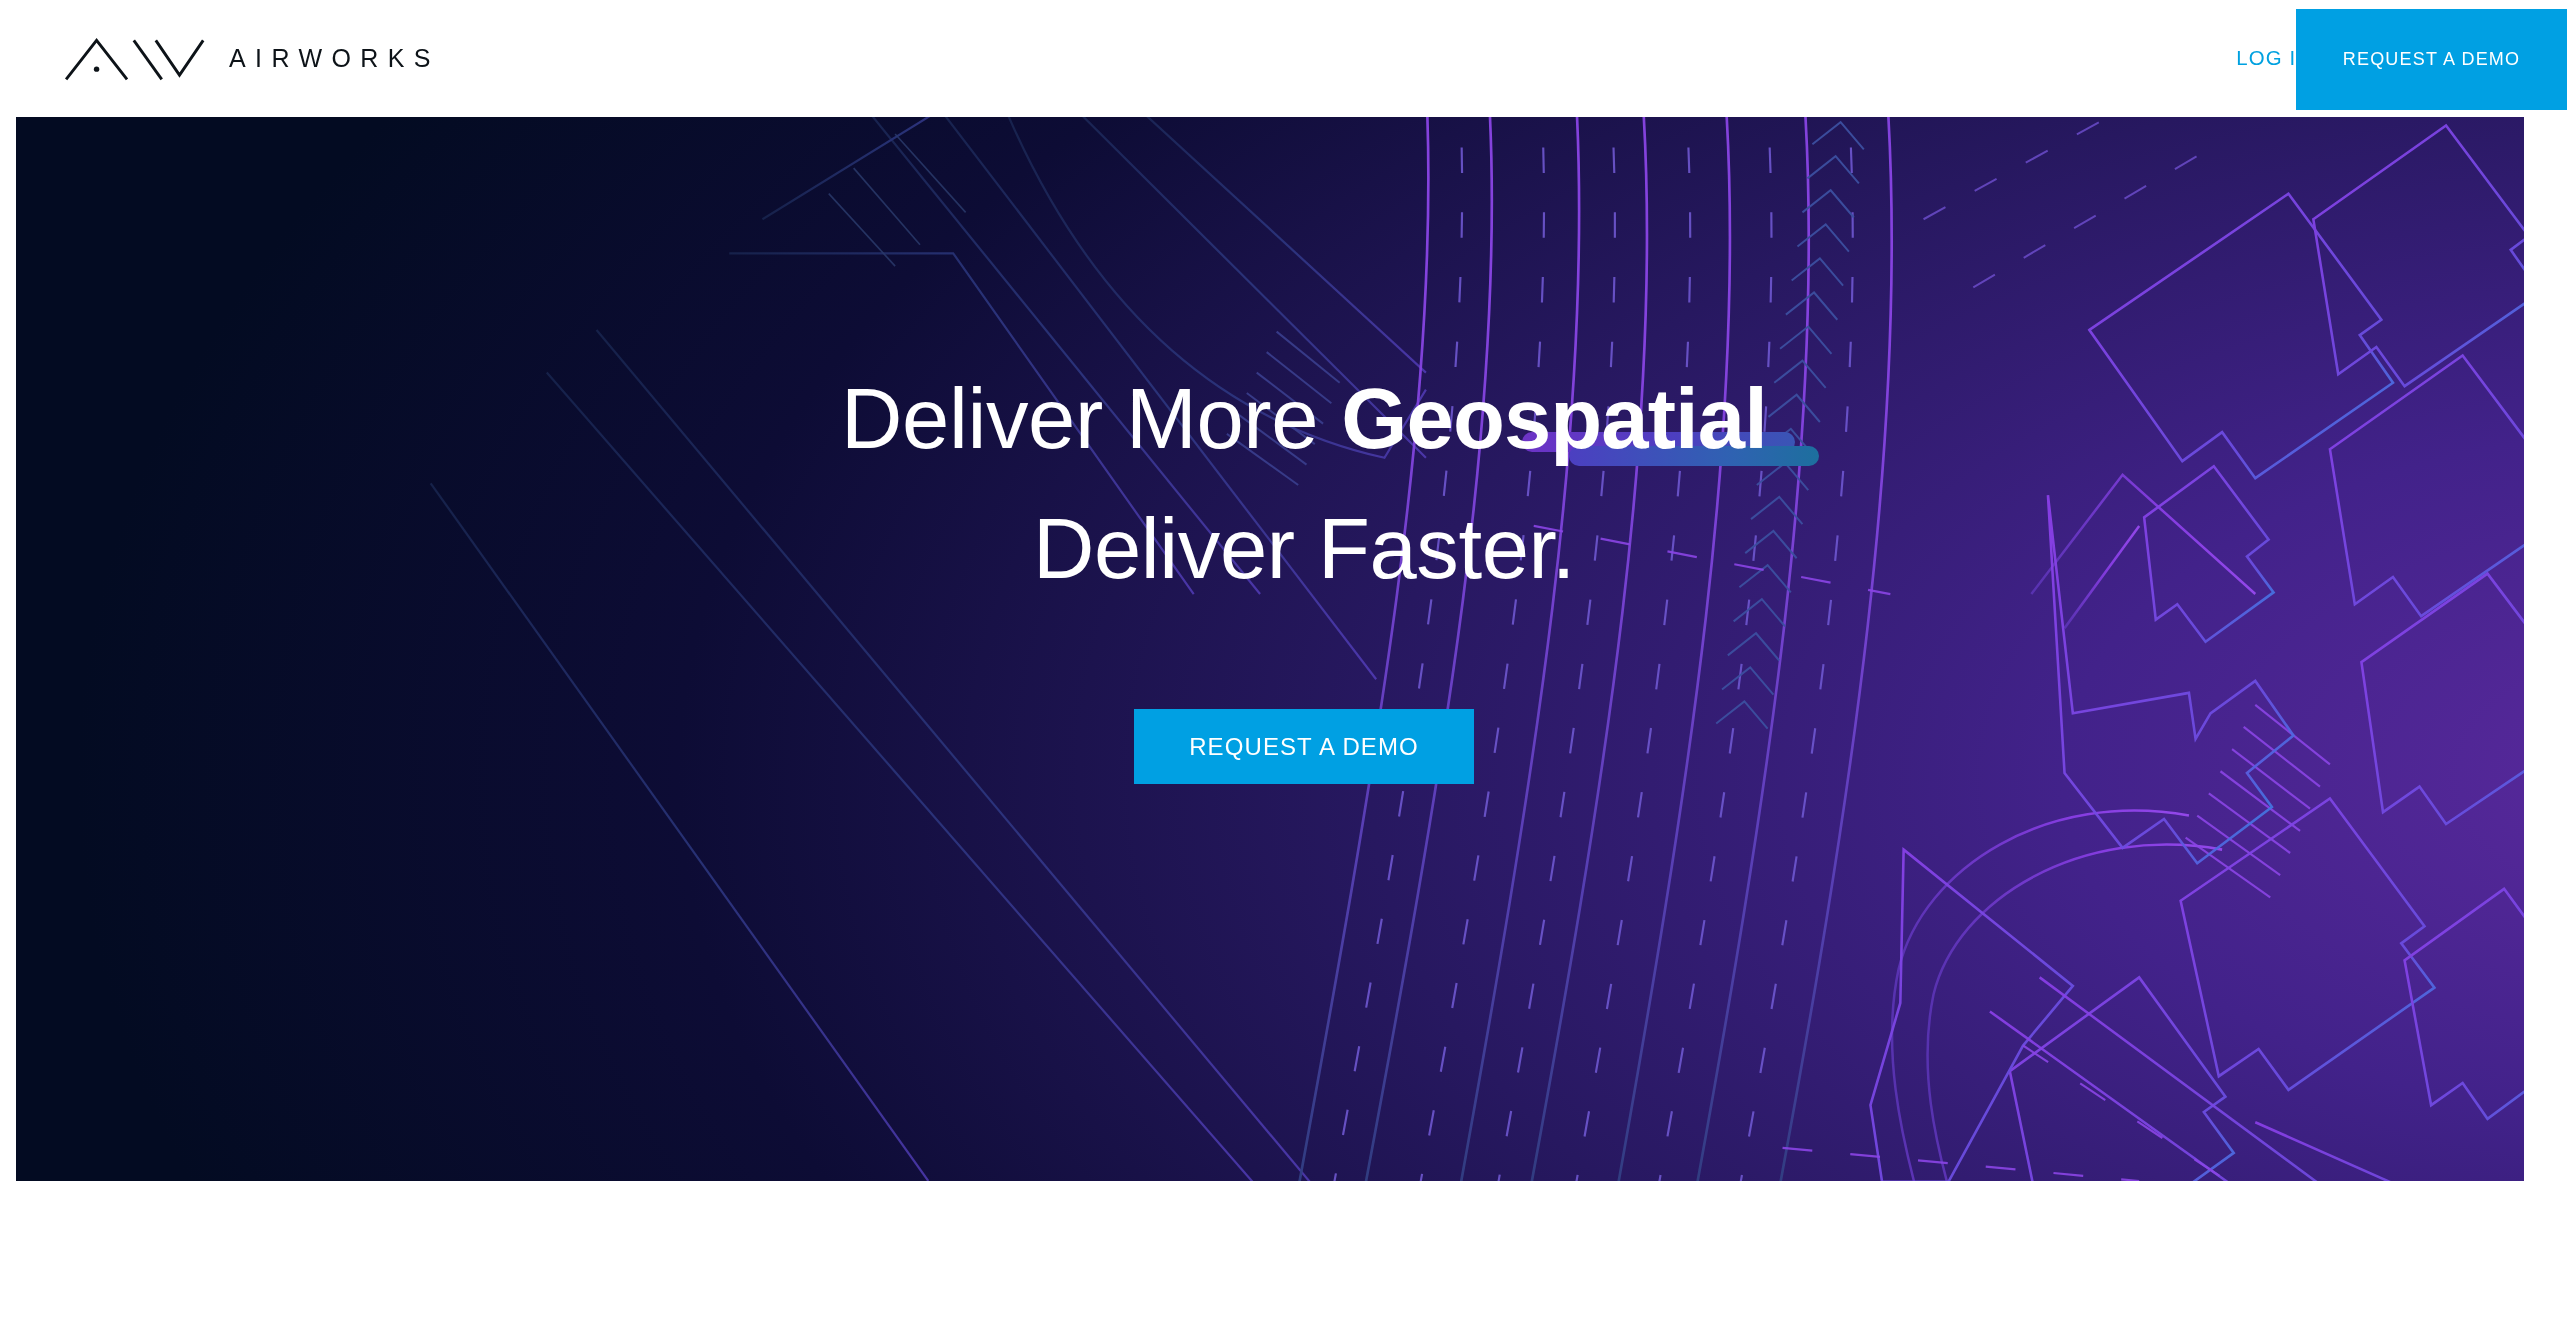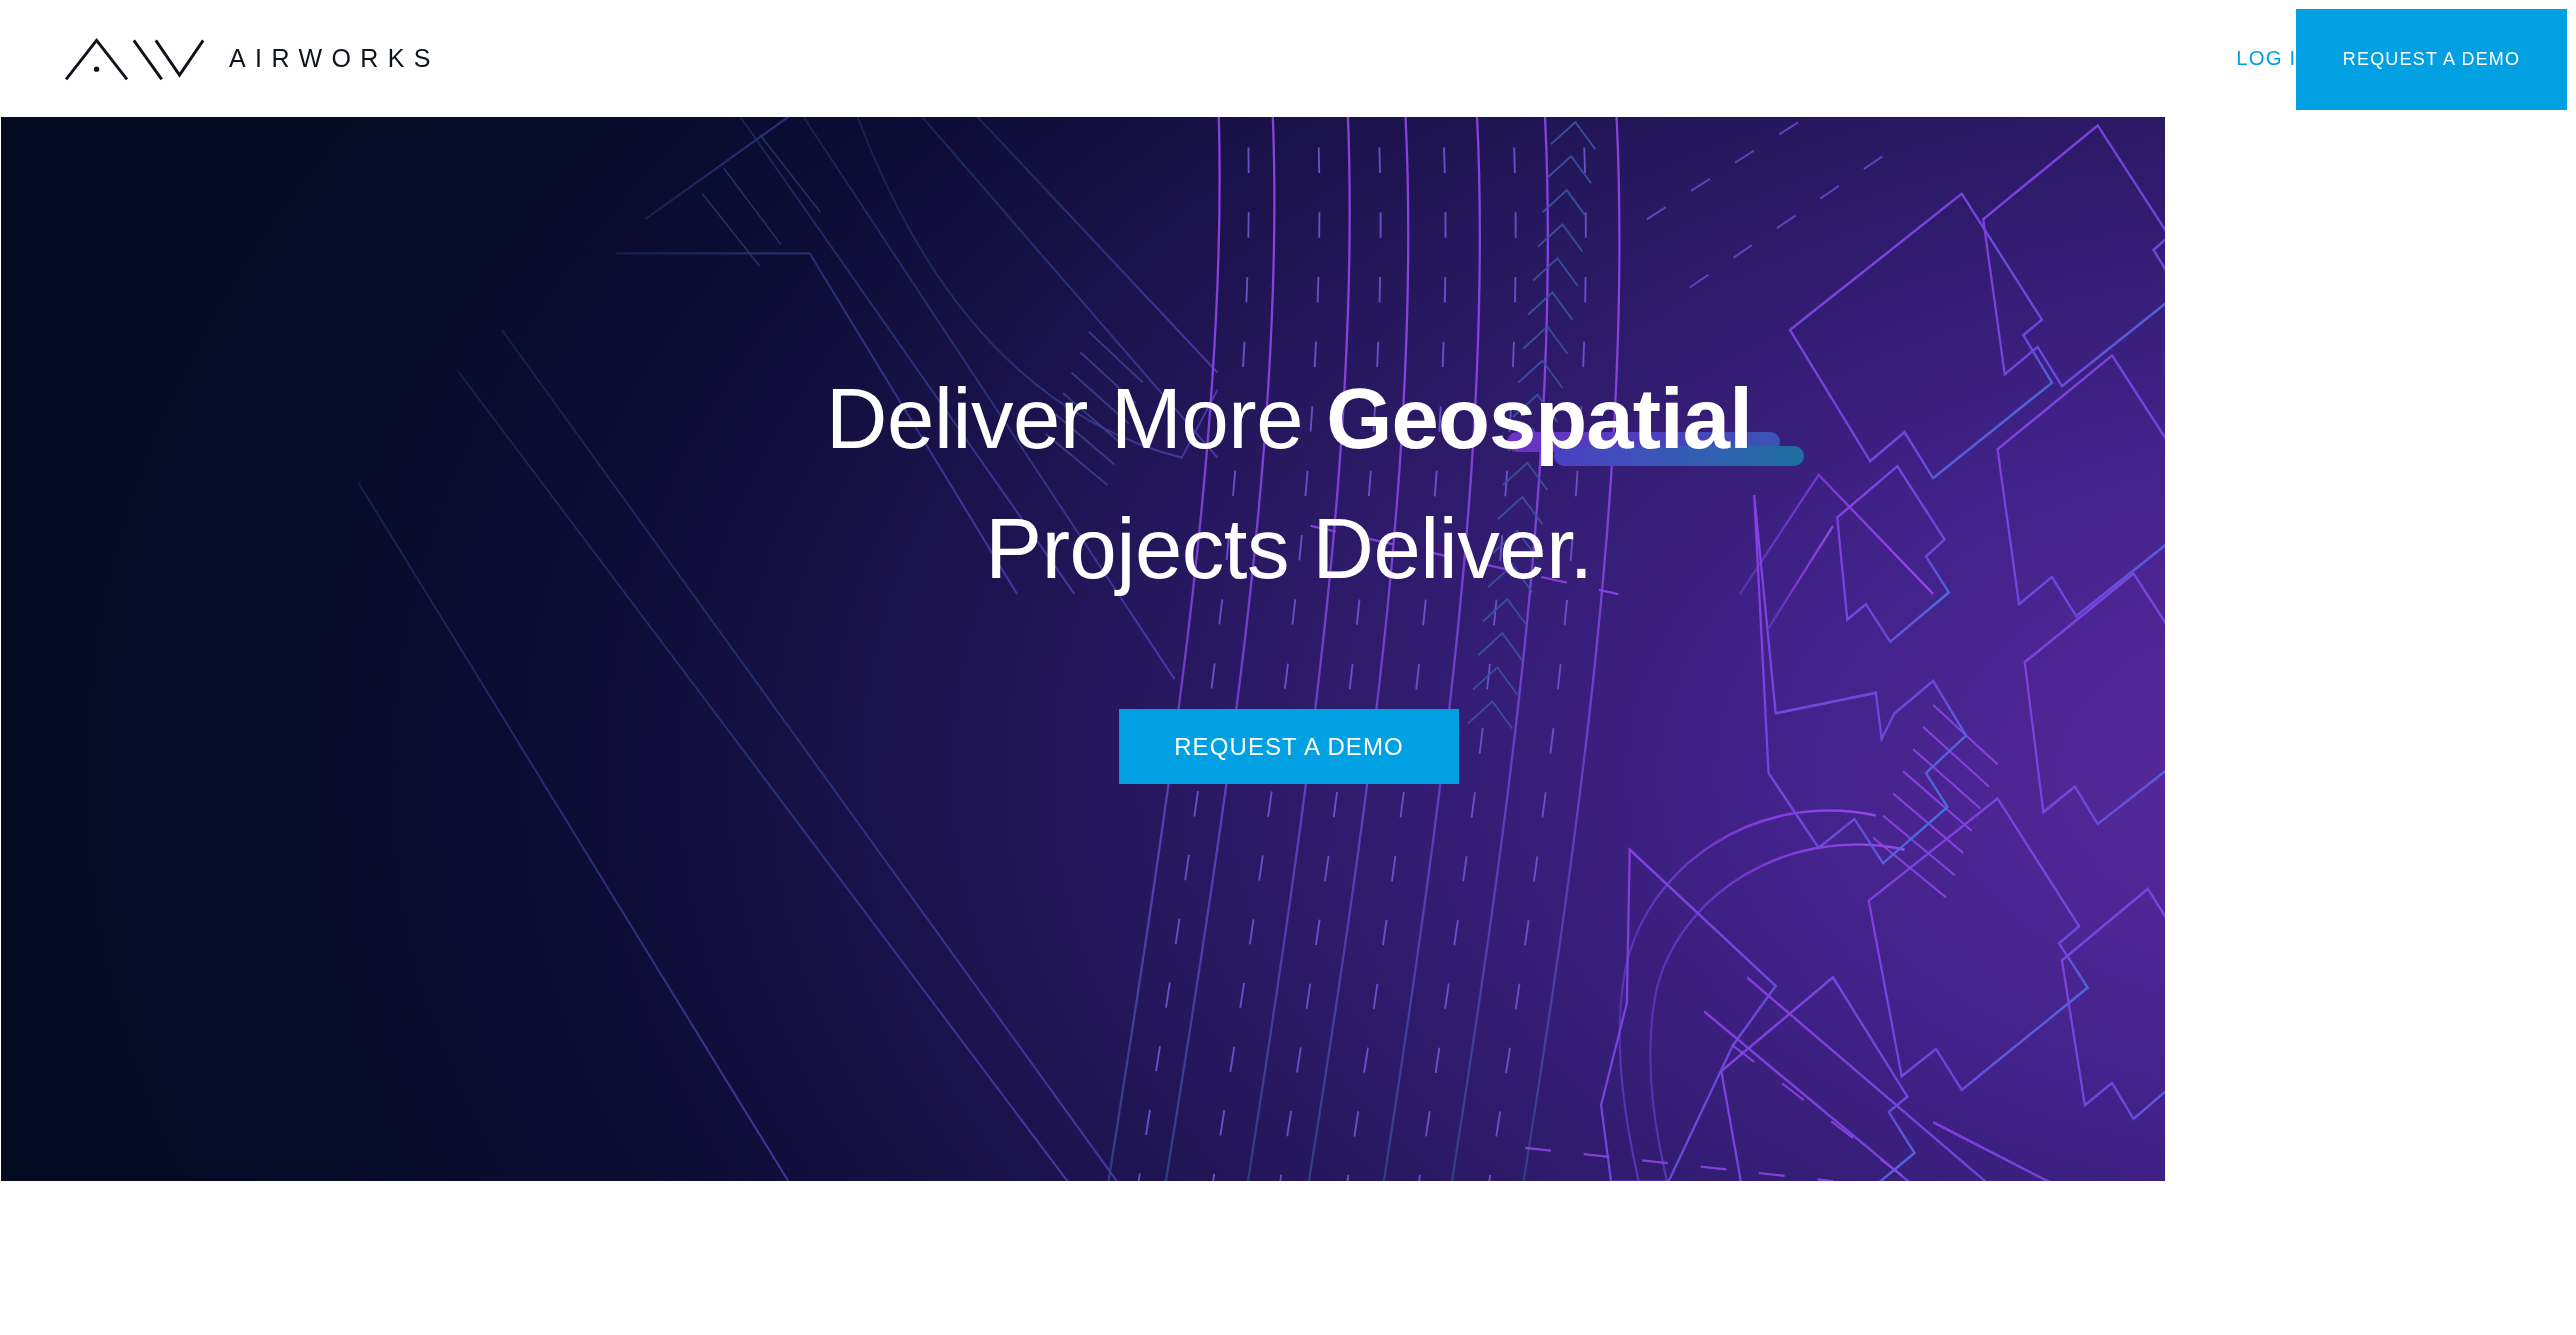--- a/index.html
+++ b/index.html
@@ -38,21 +38,21 @@
   }
   .hdr-demo-btn{
     position:absolute; right:25px; top:8.5px; width:271px; height:101px;
     background:#00a0e3; color:#ffffff; border:0; cursor:pointer;
     font-family:inherit; font-size:18px; letter-spacing:1.2px;
     display:flex; align-items:center; justify-content:center; white-space:nowrap;
   }
 
   
   .hero{
-    position:absolute; top:117px; left:1px; width:2164px; height:1064px;
+    position:absolute; top:117px; left:16px; width:2508px; height:1064px;
     overflow:hidden;
     background:
       radial-gradient(120% 150% at 108% 62%, #5b2a9e 0%, #42228a 22%, #271860 45%, #0d0c35 68%, #030b22 88%);
     text-decoration: underline;
   }
   .hero-bg{ position:absolute; inset:0; width:100%; height:100%; display:block; }
 
   .hero-content{
     position:absolute; left:0; top:0; width:2576px; height:1064px;
     display:flex; flex-direction:column; align-items:center;
@@ -251,21 +251,21 @@
     </g>
   </svg>
 
   <div class="hero-content">
     <h1 class="headline">
       <span class="hl-line">
         <span class="hl-mark top"></span>
         <span class="hl-mark bot"></span>
         <span>Deliver More </span><span class="hl-bold">Geospatial</span>
       </span>
-      <span class="hl-line">Projects Deliver.</span>
+      <span class="hl-line">Deliver Faster.</span>
     </h1>
 
     <button class="hero-cta">REQUEST A DEMO</button>
   </div>
 </section>
 
 <div class="below"></div>
 
 
 </body></html>

